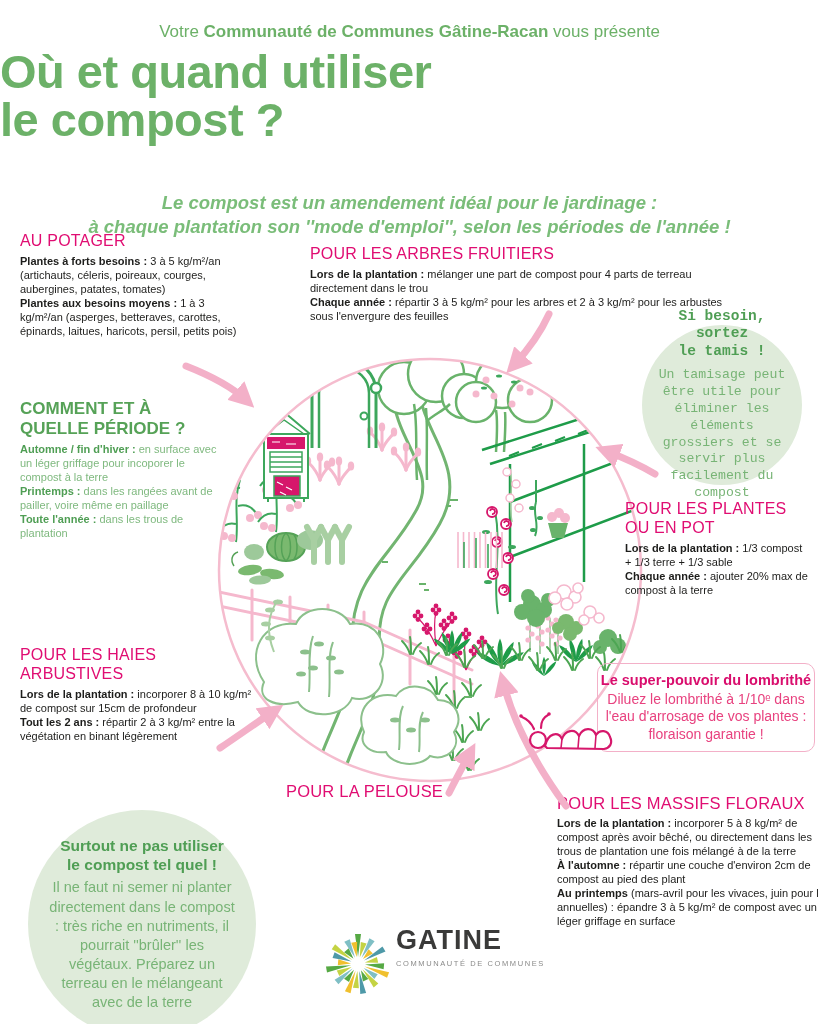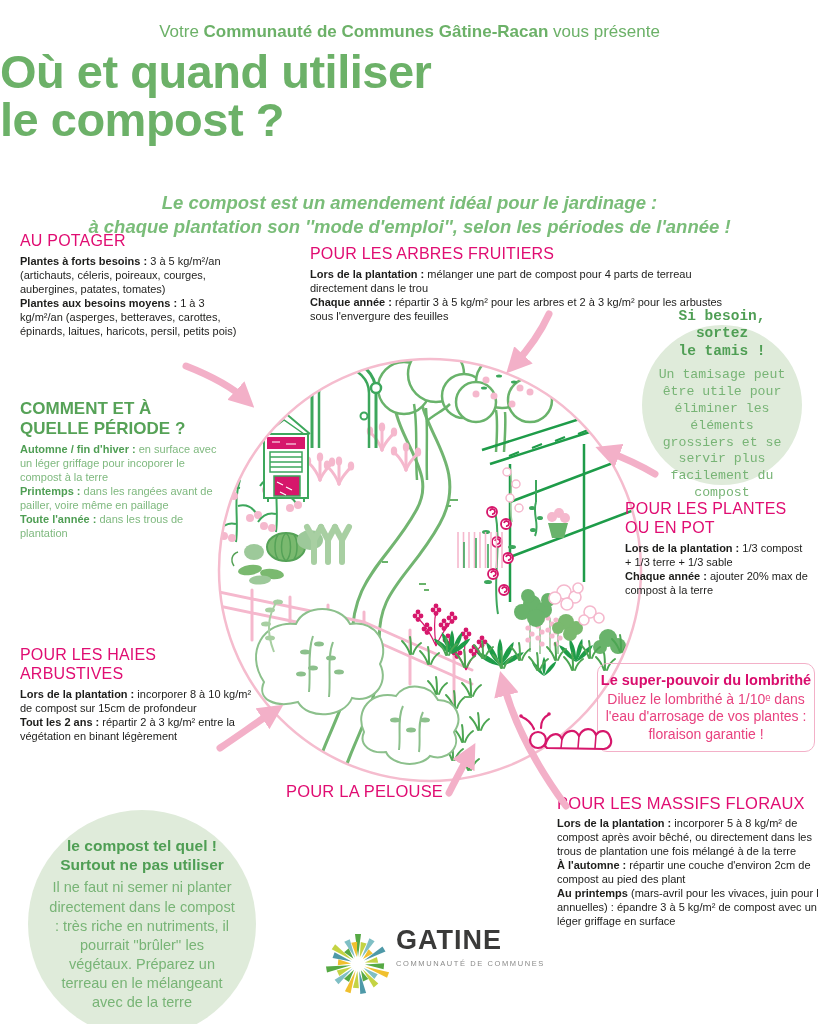--- a/index.html
+++ b/index.html
@@ -81,22 +81,22 @@
     <div>ARBUSTIVES</div>
   </div>
   <div class="btxt">
     <p><b>Lors de la plantation :</b><span> incorporer 8 à 10 kg/m² de compost sur 15cm de profondeur</span></p>
     <p><b>Tout les 2 ans :</b><span> répartir 2 à 3 kg/m² entre la végétation en binant légèrement</span></p>
   </div>
 </div>
 
 <div class="abs gcircle warn">
   <div class="ct">
+    <div>Surtout ne pas utiliser</div>
     <div>le compost tel quel !</div>
-    <div>Surtout ne pas utiliser</div>
   </div>
   <div class="cb">Il ne faut ni semer ni planter directement dans le compost : très riche en nutriments, il pourrait ''brûler'' les végétaux. Préparez un terreau en le mélangeant avec de la terre</div>
 </div>
 
 <div class="abs" style="left:310px;top:233px;width:432px;margin-top:12px;">
   <div class="pinkh">POUR LES ARBRES FRUITIERS</div>
   <div class="btxt">
     <p><b>Lors de la plantation :</b><span> mélanger une part de compost pour 4 parts de terreau directement dans le trou</span></p>
     <p><b>Chaque année :</b><span> répartir 3 à 5 kg/m² pour les arbres et 2 à 3 kg/m² pour les arbustes sous l'envergure des feuilles</span></p>
   </div>

